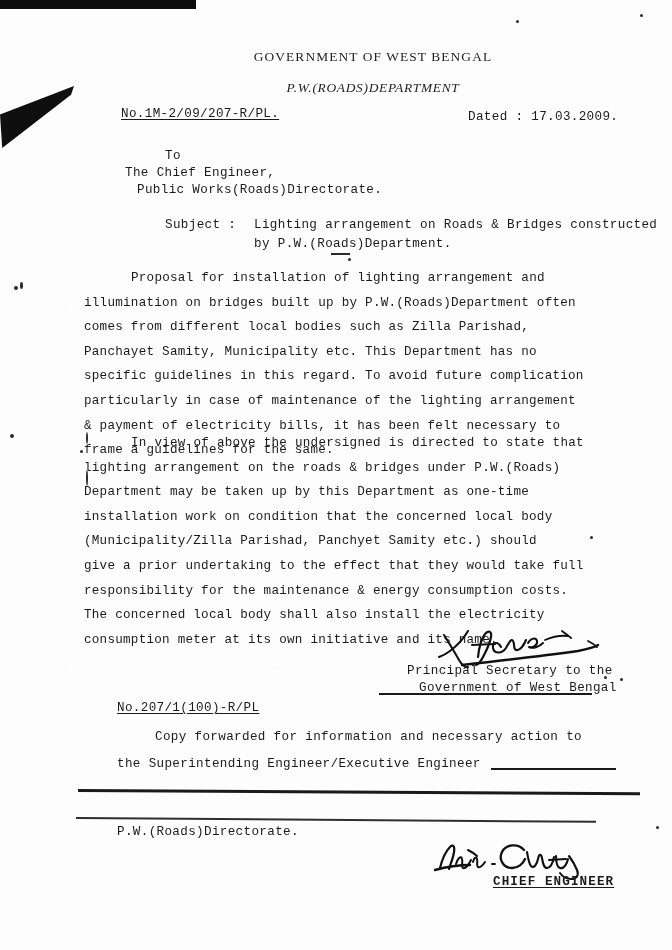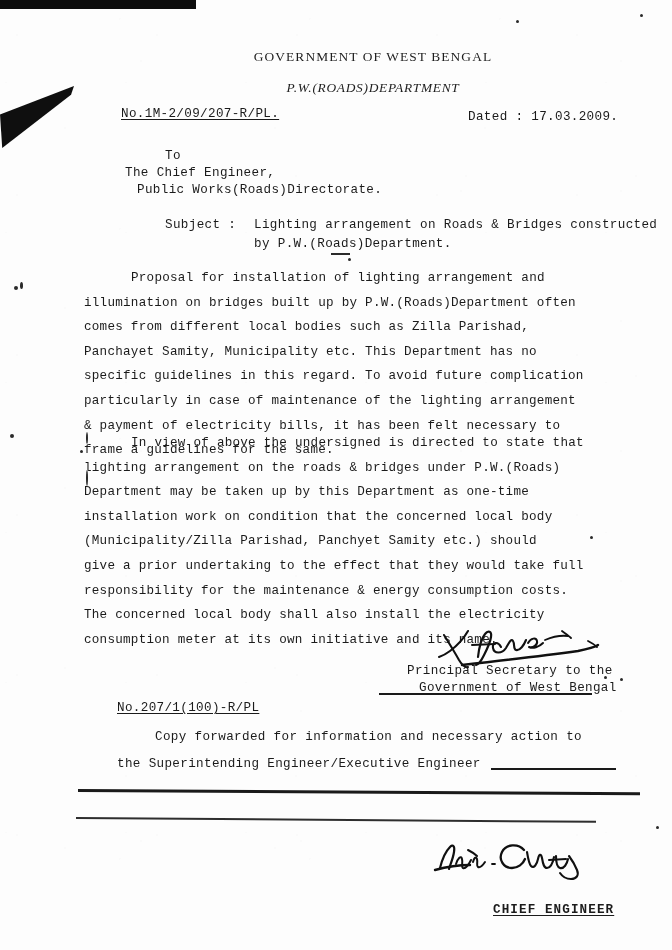--- a/index.html
+++ b/index.html
@@ -219,20 +219,21 @@
   <div class="t" style="left:118px; top:727px;">Copy forwarded for information and necessary action to</div>
 
   <div class="t" style="left:80px; top:754px;">the Superintending Engineer/Executive Engineer</div>
 
   <div class="rule" style="left:491px; top:768px; width:125px; height:2px;"></div>
 
   <div class="rule" style="left:78px; top:789px; width:562px; height:2.6px; transform: rotate(0.34deg);"></div>
 
   <div class="rule soft" style="left:76px; top:817px; width:520px; height:2.2px; transform: rotate(0.42deg);"></div>
 
+  <div class="t" style="left:80px; top:822px;">P.W.(Roads)Directorate.</div>
 
   <div class="sig" style="left:432px; top:838px;">
     <svg width="160" height="44" viewBox="0 0 160 44">
       <path class="ink" stroke-width="2.2" d="M8 30 C10 22, 14 13, 18 9 C21 6, 23 8, 22 14
                C21 21, 18 27, 17 31"></path>
       <path class="ink" stroke-width="2.0" d="M24 26 C26 20, 29 17, 30 21 C31 25, 29 29, 31 30
                C34 31, 37 26, 39 22"></path>
       <path class="ink" stroke-width="2.0" d="M41 24 C42 20, 44 18, 45 21 C46 25, 44 28, 46 29
                C48 30, 51 27, 53 24"></path>
       <path class="ink" stroke-width="2.4" d="M3 32 C14 29, 26 27, 38 27"></path>
@@ -243,16 +244,16 @@
                C107 16, 109 15, 110 20 C111 26, 112 30, 115 30
                C119 30, 121 24, 122 19"></path>
       <path class="ink" stroke-width="2.1" d="M124 18 C124 24, 125 29, 128 30 C132 31, 135 26, 136 21"></path>
       <path class="ink" stroke-width="2.0" d="M117 22 L134 21"></path>
       <path class="ink" stroke-width="2.1" d="M137 18 C140 22, 143 27, 145 32 C147 37, 145 41, 139 41
                C134 41, 130 38, 128 35"></path>
       <path class="ink" stroke-width="1.8" d="M60 26 C61 26, 62 26, 63 26"></path>
     </svg>
   </div>
 
-  <div class="t u bold" style="left:456px; top:872px; letter-spacing:1.1px;margin-top:28px;">CHIEF ENGINEER</div>
+  <div class="t u bold" style="left:456px; top:872px; letter-spacing:1.1px;">CHIEF ENGINEER</div>
 
   <div id="grain"></div>
 </div>
 
 </body></html>

